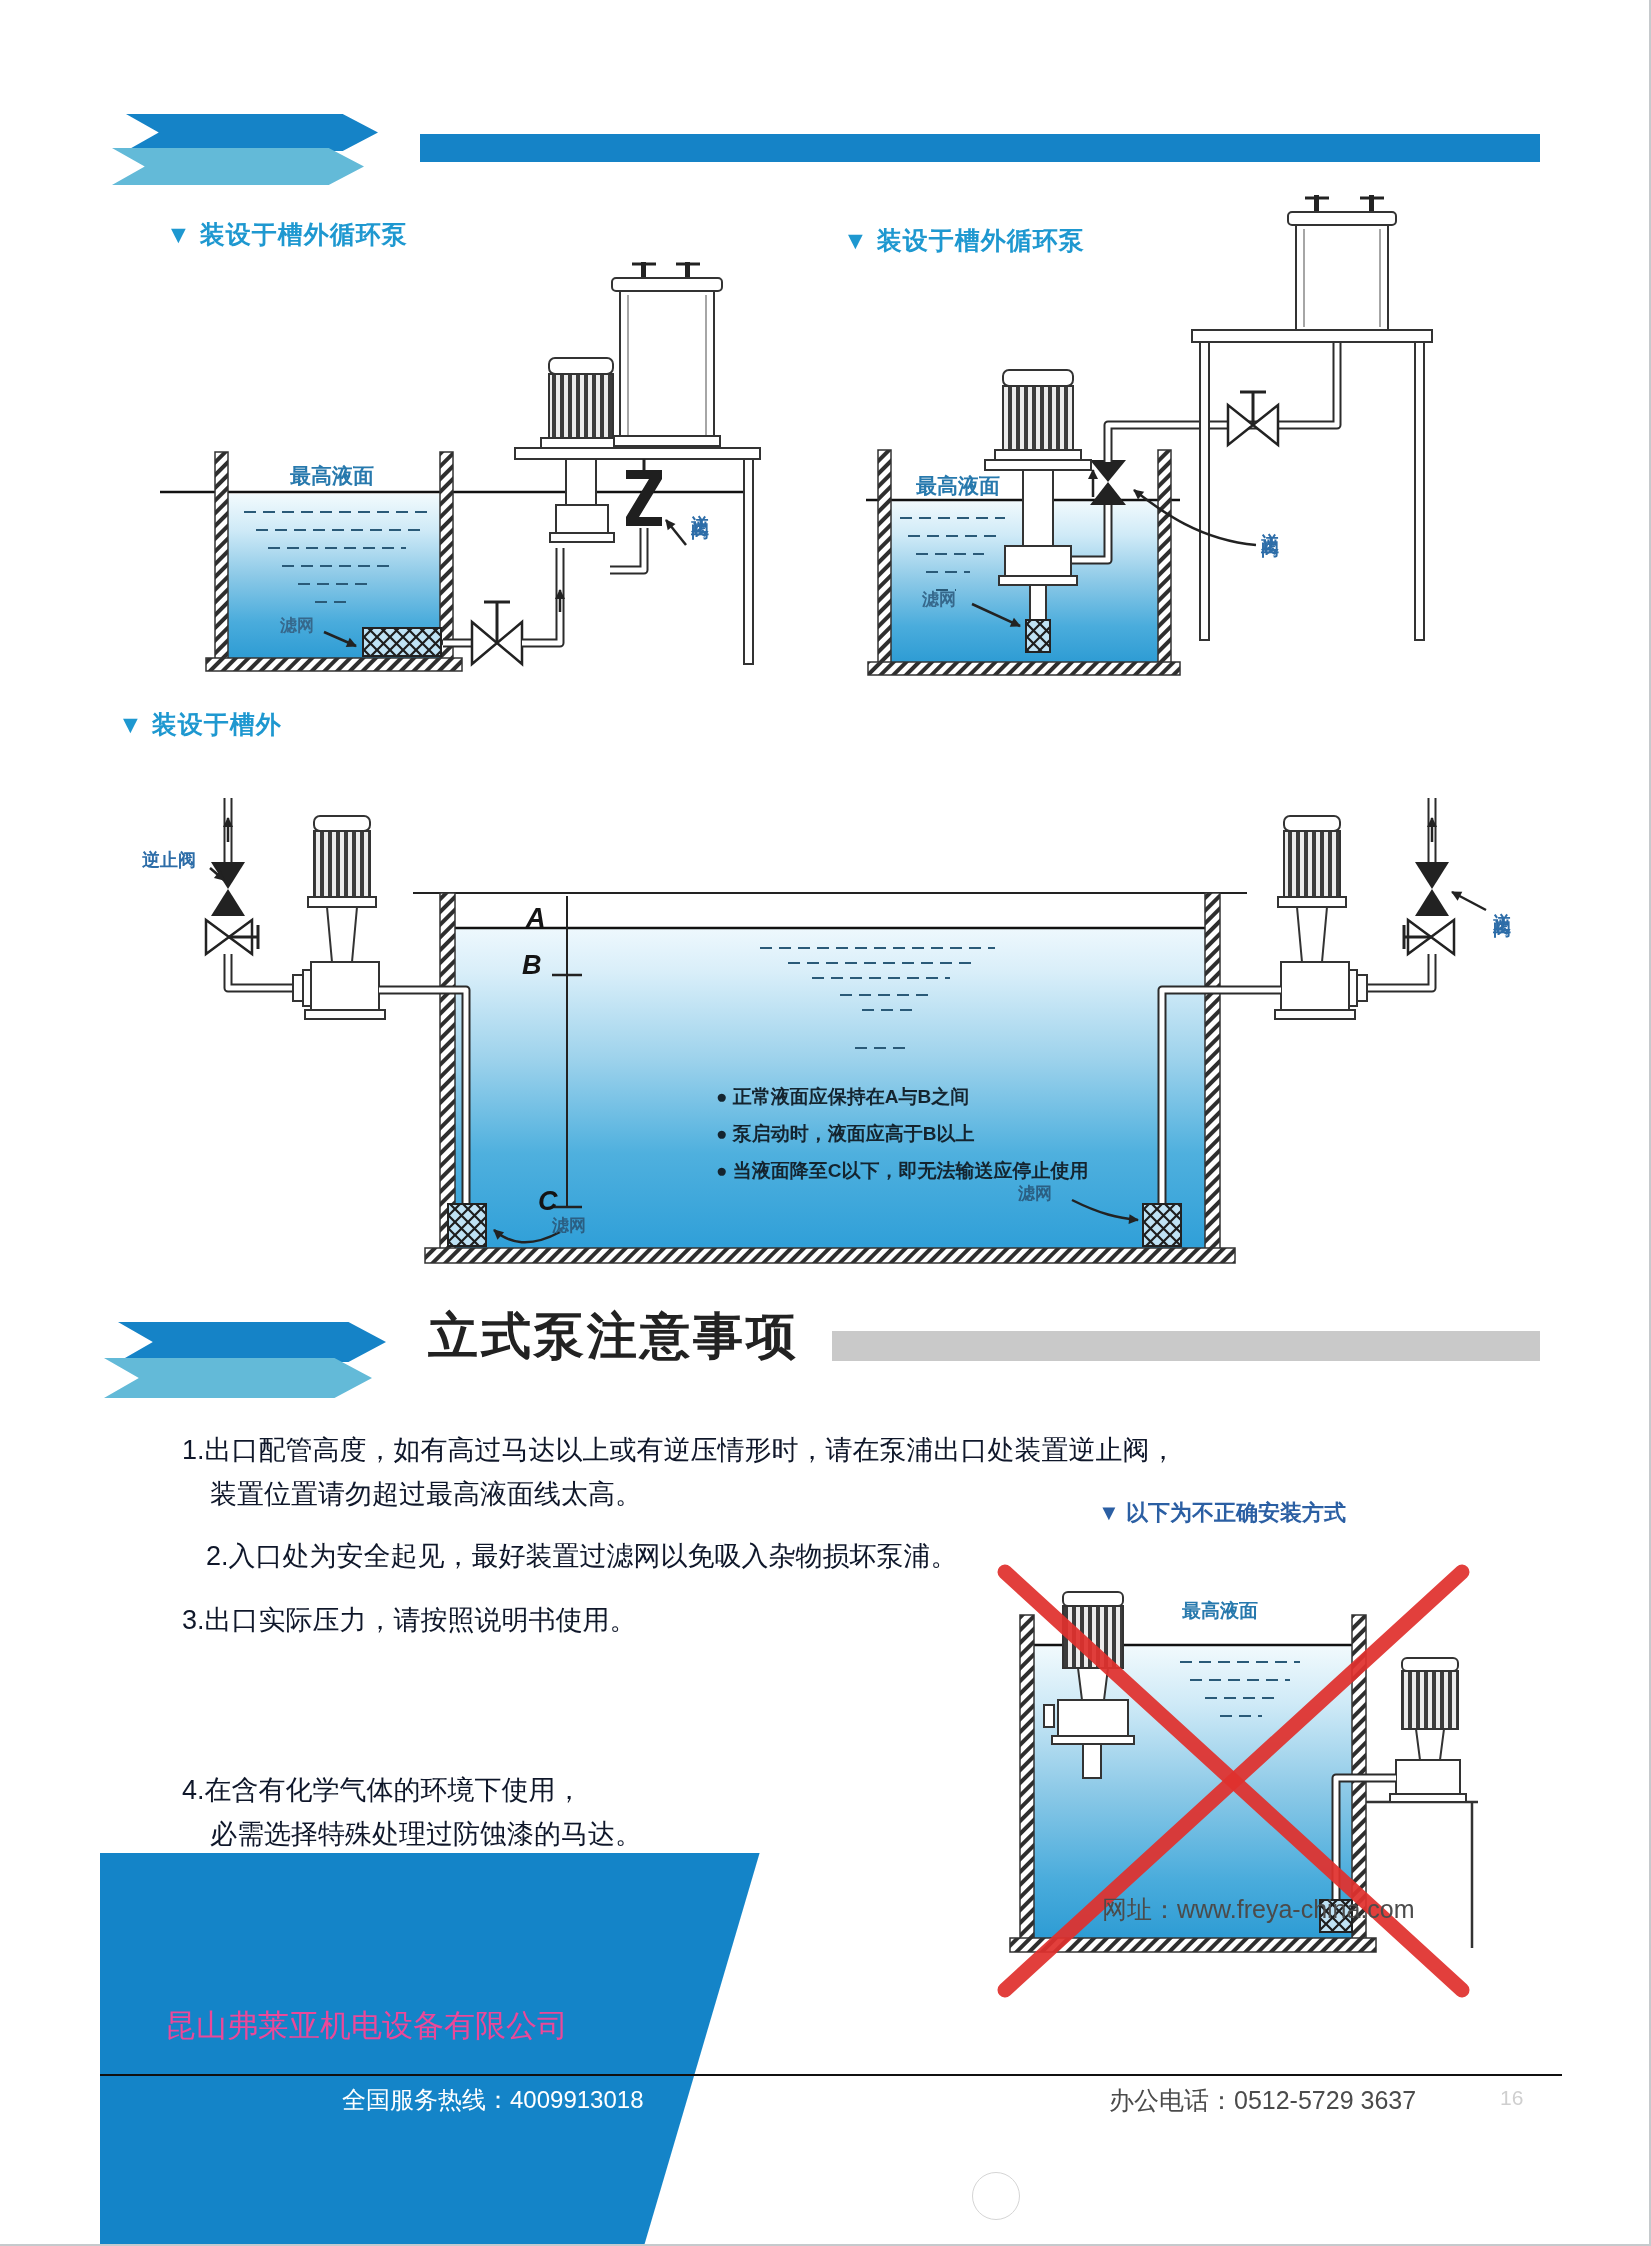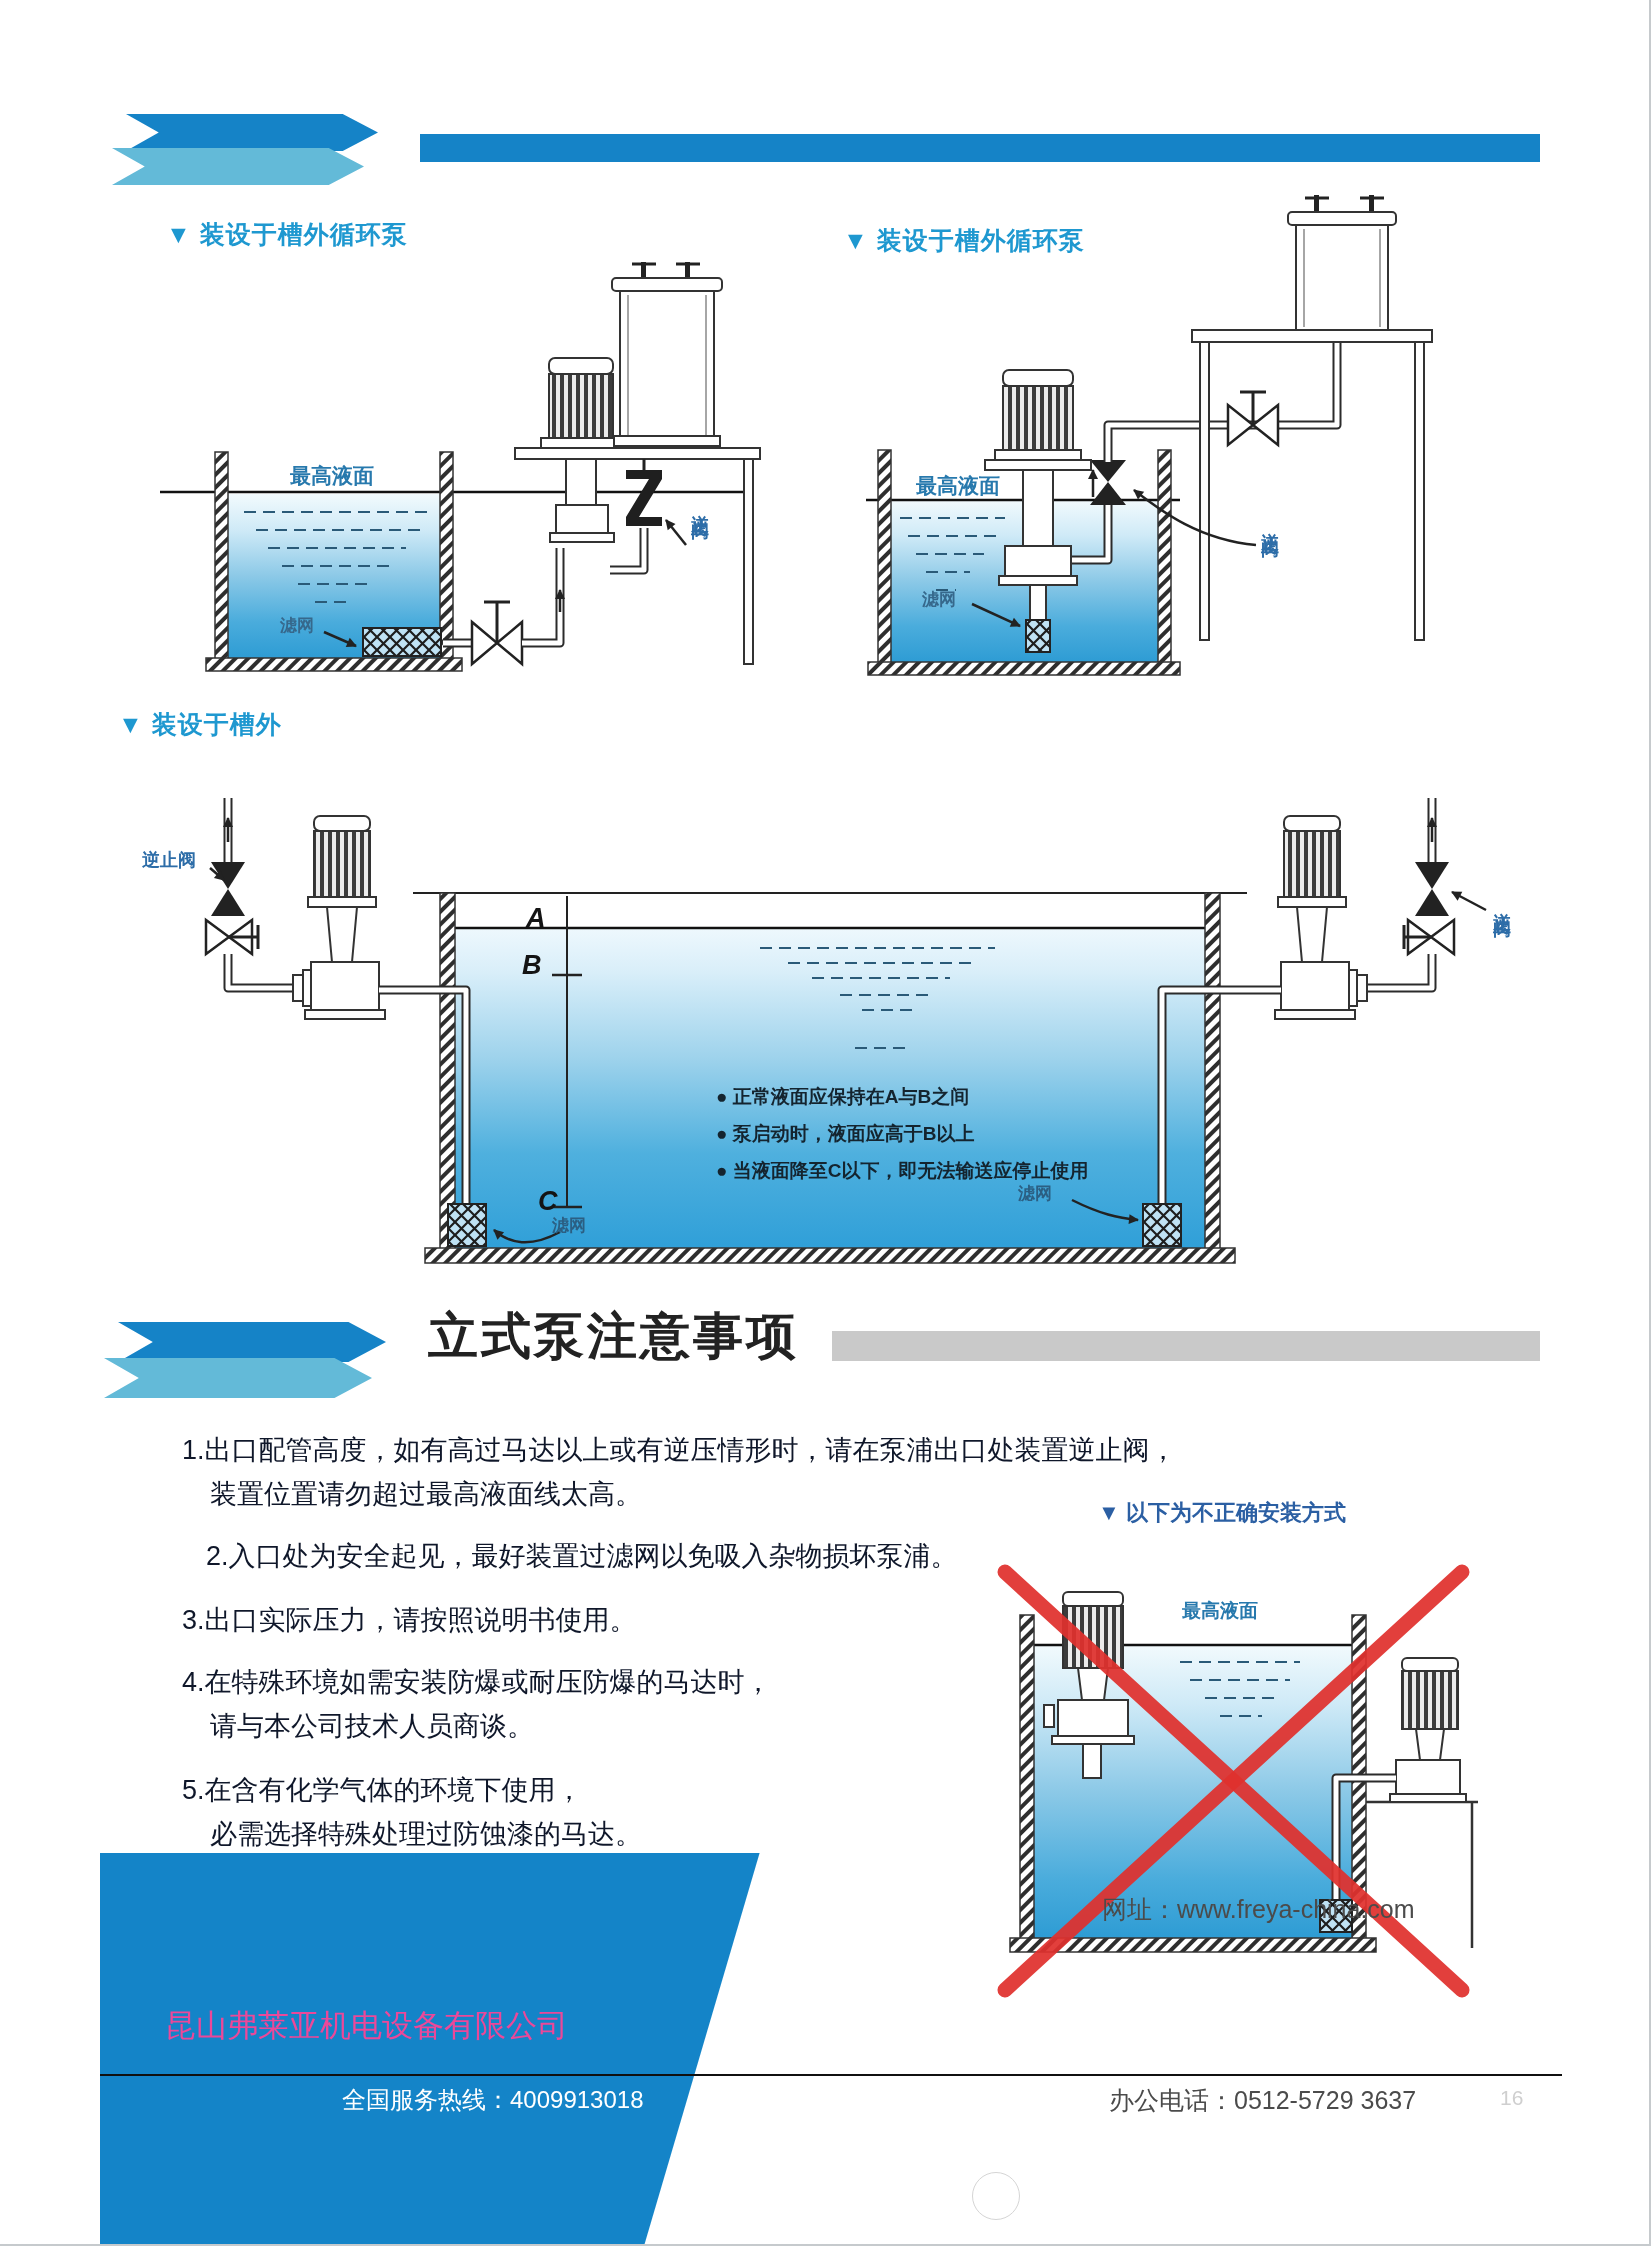--- a/index.html
+++ b/index.html
@@ -415,26 +415,22 @@
   <div class="note-item" style="left:182px;top:1428px;">
     <div>1.出口配管高度，如有高过马达以上或有逆压情形时，请在泵浦出口处装置逆止阀，</div>
     <div class="cont">装置位置请勿超过最高液面线太高。</div>
   </div>
   <div class="note-item" style="left:182px;top:1534px;margin-left:24px;">
     <div>2.入口处为安全起见，最好装置过滤网以免吸入杂物损坏泵浦。</div>
   </div>
   <div class="note-item" style="left:182px;top:1598px;">
     <div>3.出口实际压力，请按照说明书使用。</div>
   </div>
-  <div class="note-item" style="left:182px;top:1660px;">
-    <div>4.在特殊环境如需安装防爆或耐压防爆的马达时，</div>
-    <div class="cont">请与本公司技术人员商谈。</div>
-  </div>
   <div class="note-item" style="left:182px;top:1768px;">
-    <div>5.在含有化学气体的环境下使用，</div>
+    <div>4.在含有化学气体的环境下使用，</div>
     <div class="cont">必需选择特殊处理过防蚀漆的马达。</div>
   </div>
 
   <div class="dlabel" style="left:1098px;top:1498px;font-size:22px;color:#2b5fa3;">▼ 以下为不正确安装方式</div>
   <div class="dlabel" style="left:1182px;top:1598px;font-size:19px;color:#2779ad;">最高液面</div>
 
   <div class="footer-shape"></div>
   <div class="abs" style="left:100px;top:2074px;width:1462px;height:2px;background:#101010;z-index:6;"></div>
   <div class="footer-text" style="left:165px;top:2005px;font-size:31px;color:#ec4899;">昆山弗莱亚机电设备有限公司</div>
   <div class="footer-text" style="left:342px;top:2084px;font-size:24px;color:#ffffff;">全国服务热线：4009913018</div>

